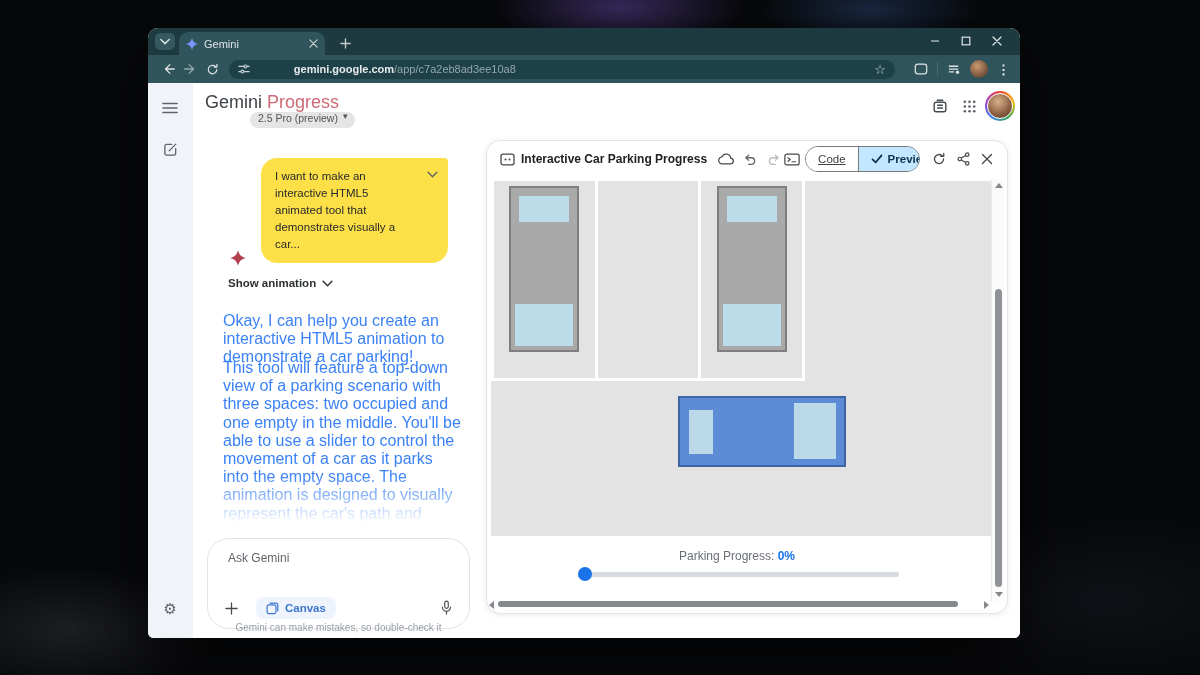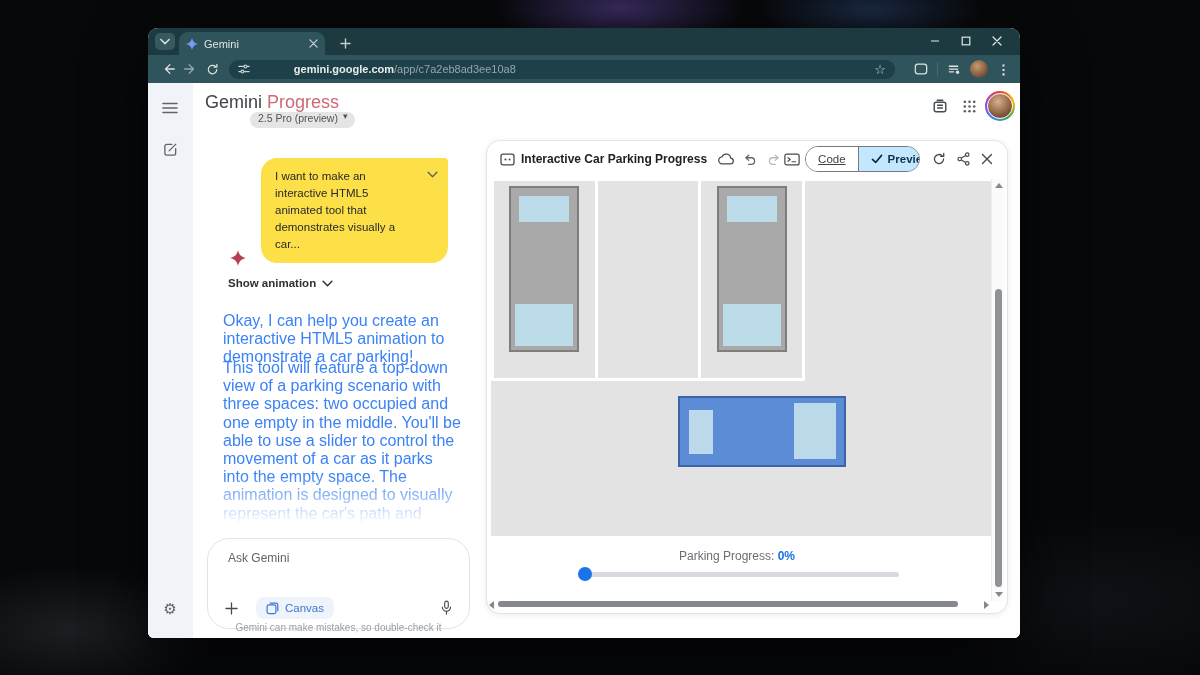--- a/index.html
+++ b/index.html
@@ -77,21 +77,21 @@
   .para { position:absolute; left:75px; width:238px; font-size:16px; line-height:18.2px; color:#3b82f6; }
   .para-1 { top:229px; } .para-2 { top:276px; }
   .chat-fade { position:absolute; left:45px; top:392px; width:290px; height:63px;
     background:linear-gradient(to bottom, rgba(255,255,255,0), #fff 78%); }
   .inputbox { position:absolute; left:59px; top:455px; width:263px; height:91px; background:#fff;
     border:1px solid #e0e3e7; border-radius:22px; }
   .placeholder { position:absolute; left:20px; top:12px; font-size:12px; color:#5f6368; }
   .input-row { position:absolute; left:14px; right:14px; bottom:9px; height:22px; display:flex; align-items:center; }
   .plus-btn { width:18px; height:18px; display:flex; align-items:center; justify-content:center; }
   .canvas-chip { margin-left:16px; height:22px; padding:0 10px; background:#eef3fc; border-radius:8px;
-    display:flex; align-items:center; }
+    display:flex; align-items:center;font-weight:bold; }
   .canvas-chip span { margin-left:6px; font-size:11.5px; color:#3e77d0; }
   .row-spacer { flex:1; }
   .mic-btn { width:18px; height:18px; display:flex; align-items:center; justify-content:center; }
   .disclaimer { position:absolute; left:49px; top:539px; width:283px; text-align:center; font-size:10px; color:#9aa0a6; }
 
   
   .panel { position:absolute; left:338px; top:57px; width:522px; height:474px; background:#fff;
     border:1px solid #e2e4e7; border-radius:14px; box-shadow:0 1px 6px rgba(0,0,0,.08); }
   .phead { position:absolute; left:0; top:0; right:0; height:36px; display:flex; align-items:center; padding:0 11px; }
   .phead .ic { width:18px; height:18px; display:flex; align-items:center; justify-content:center; flex:0 0 auto; }

